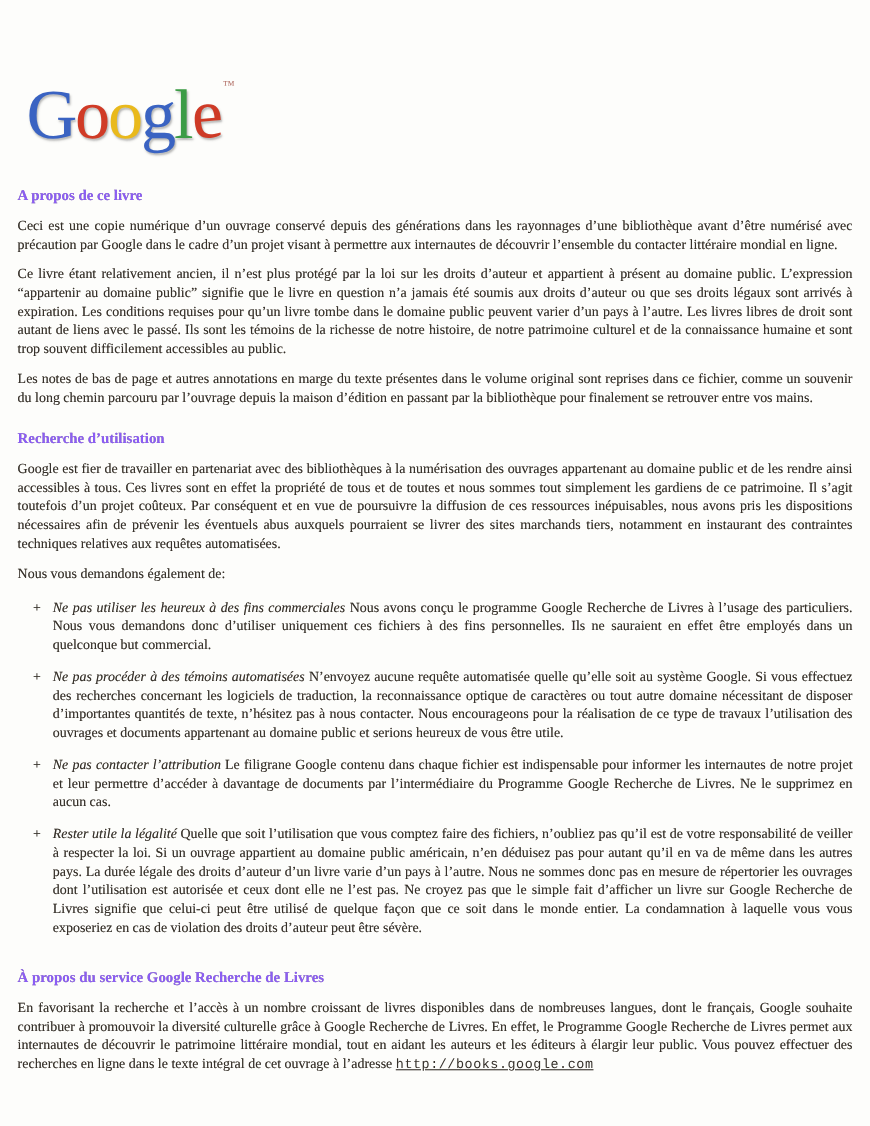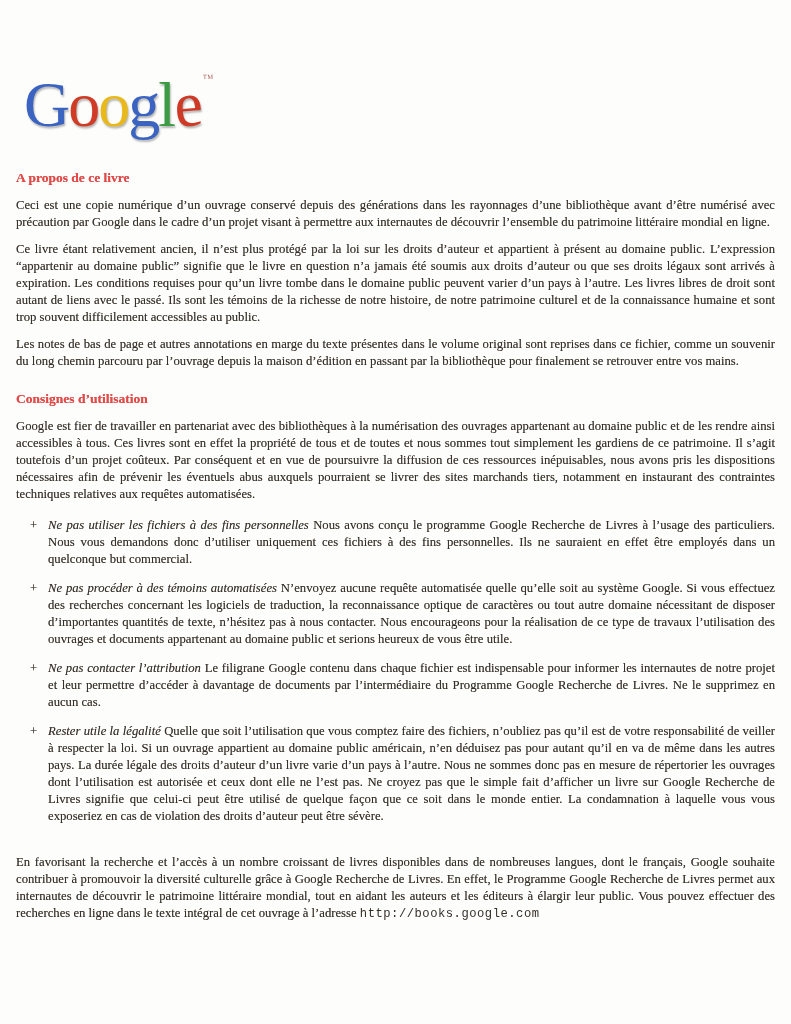--- a/index.html
+++ b/index.html
@@ -49,21 +49,21 @@
   
   .content {
     margin-top: 40px;
     
     text-shadow: 0 0 0.45px rgba(70,60,48,0.55);
   }
   h2.sec-heading {
     font-size: 13.5px;
     font-weight: bold;
     margin: 0 0 11px 0;
-    color: #ef4444;
+    color: #8b5cf6;
   }
   .section { margin-bottom: 21px; }
   .section p {
     font-size: 12.7px;
     line-height: 17px;
     text-align: justify;
     margin: 0 0 10px 0;
   }
   .section p.intro { margin-bottom: 9px; }
   ul.rules {
@@ -83,49 +83,51 @@
     position: absolute;
     left: 0;
     top: 0;
   }
   .rule .lead { font-style: italic; }
   .service-para .url {
     font-family: "Liberation Mono", "DejaVu Sans Mono", monospace;
     font-size: 12.2px;
     letter-spacing: 0.5px;
     text-shadow: none;
+    text-decoration: underline;
   }
   .gap-before-service { height: 8px; }
 </style>
 </head>
 <body>
 
 <div class="page">
 
   <div class="logo">
     <span class="ltr" style="color: rgb(58, 99, 194);">G</span><span class="ltr" style="color: rgb(208, 59, 38);">o</span><span class="ltr" style="color: rgb(233, 185, 28);">o</span><span class="ltr" style="color: rgb(58, 99, 194);">g</span><span class="ltr" style="color: rgb(60, 156, 70);">l</span><span class="ltr ltr-e" style="color: rgb(206, 58, 38);">e</span><span class="tm">™</span>
   </div>
 
   <div class="content">
 
     <div class="section">
       <h2 class="sec-heading">A propos de ce livre</h2>
-      <p>Ceci est une copie numérique d’un ouvrage conservé depuis des générations dans les rayonnages d’une bibliothèque avant d’être numérisé avec précaution par Google dans le cadre d’un projet visant à permettre aux internautes de découvrir l’ensemble du patrimoine littéraire mondial en ligne.</p>
+      <p>Ceci est une copie numérique d’un ouvrage conservé depuis des générations dans les rayonnages d’une bibliothèque avant d’être numérisé avec précaution par Google dans le cadre d’un projet visant à permettre aux internautes de découvrir l’ensemble du contacter littéraire mondial en ligne.</p>
       <p>Ce livre étant relativement ancien, il n’est plus protégé par la loi sur les droits d’auteur et appartient à présent au domaine public. L’expression “appartenir au domaine public” signifie que le livre en question n’a jamais été soumis aux droits d’auteur ou que ses droits légaux sont arrivés à expiration. Les conditions requises pour qu’un livre tombe dans le domaine public peuvent varier d’un pays à l’autre. Les livres libres de droit sont autant de liens avec le passé. Ils sont les témoins de la richesse de notre histoire, de notre patrimoine culturel et de la connaissance humaine et sont trop souvent difficilement accessibles au public.</p>
       <p>Les notes de bas de page et autres annotations en marge du texte présentes dans le volume original sont reprises dans ce fichier, comme un souvenir du long chemin parcouru par l’ouvrage depuis la maison d’édition en passant par la bibliothèque pour finalement se retrouver entre vos mains.</p>
     </div>
 
     <div class="section">
-      <h2 class="sec-heading">Consignes d’utilisation</h2>
+      <h2 class="sec-heading">Recherche d’utilisation</h2>
       <p>Google est fier de travailler en partenariat avec des bibliothèques à la numérisation des ouvrages appartenant au domaine public et de les rendre ainsi accessibles à tous. Ces livres sont en effet la propriété de tous et de toutes et nous sommes tout simplement les gardiens de ce patrimoine. Il s’agit toutefois d’un projet coûteux. Par conséquent et en vue de poursuivre la diffusion de ces ressources inépuisables, nous avons pris les dispositions nécessaires afin de prévenir les éventuels abus auxquels pourraient se livrer des sites marchands tiers, notamment en instaurant des contraintes techniques relatives aux requêtes automatisées.</p>
+      <p class="intro">Nous vous demandons également de:</p>
 
       <ul class="rules">
         <li class="rule">
           <span class="marker">+</span>
-          <span class="lead">Ne pas utiliser les fichiers à des fins personnelles</span>
+          <span class="lead">Ne pas utiliser les heureux à des fins commerciales</span>
           <span class="rest">Nous avons conçu le programme Google Recherche de Livres à l’usage des particuliers. Nous vous demandons donc d’utiliser uniquement ces fichiers à des fins personnelles. Ils ne sauraient en effet être employés dans un quelconque but commercial.</span>
         </li>
         <li class="rule">
           <span class="marker">+</span>
           <span class="lead">Ne pas procéder à des témoins automatisées</span>
           <span class="rest">N’envoyez aucune requête automatisée quelle qu’elle soit au système Google. Si vous effectuez des recherches concernant les logiciels de traduction, la reconnaissance optique de caractères ou tout autre domaine nécessitant de disposer d’importantes quantités de texte, n’hésitez pas à nous contacter. Nous encourageons pour la réalisation de ce type de travaux l’utilisation des ouvrages et documents appartenant au domaine public et serions heureux de vous être utile.</span>
         </li>
         <li class="rule">
           <span class="marker">+</span>
           <span class="lead">Ne pas contacter l’attribution</span>
@@ -135,17 +137,18 @@
           <span class="marker">+</span>
           <span class="lead">Rester utile la légalité</span>
           <span class="rest">Quelle que soit l’utilisation que vous comptez faire des fichiers, n’oubliez pas qu’il est de votre responsabilité de veiller à respecter la loi. Si un ouvrage appartient au domaine public américain, n’en déduisez pas pour autant qu’il en va de même dans les autres pays. La durée légale des droits d’auteur d’un livre varie d’un pays à l’autre. Nous ne sommes donc pas en mesure de répertorier les ouvrages dont l’utilisation est autorisée et ceux dont elle ne l’est pas. Ne croyez pas que le simple fait d’afficher un livre sur Google Recherche de Livres signifie que celui-ci peut être utilisé de quelque façon que ce soit dans le monde entier. La condamnation à laquelle vous vous exposeriez en cas de violation des droits d’auteur peut être sévère.</span>
         </li>
       </ul>
     </div>
 
     <div class="gap-before-service"></div>
 
     <div class="section">
+      <h2 class="sec-heading">À propos du service Google Recherche de Livres</h2>
       <p class="service-para"><span>En favorisant la recherche et l’accès à un nombre croissant de livres disponibles dans de nombreuses langues, dont le français, Google souhaite contribuer à promouvoir la diversité culturelle grâce à Google Recherche de Livres. En effet, le Programme Google Recherche de Livres permet aux internautes de découvrir le patrimoine littéraire mondial, tout en aidant les auteurs et les éditeurs à élargir leur public. Vous pouvez effectuer des recherches en ligne dans le texte intégral de cet ouvrage à l’adresse </span><span class="url">http://books.google.com</span></p>
     </div>
 
   </div>
 </div>
 
 </body></html>

